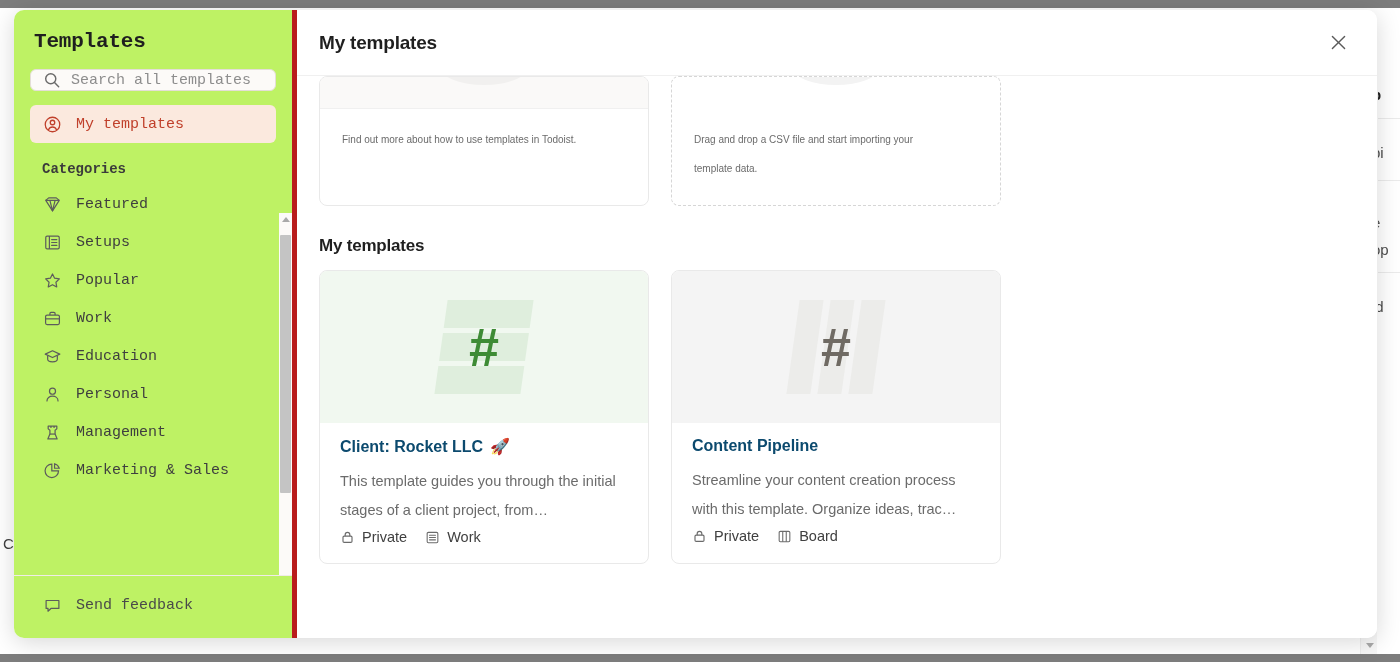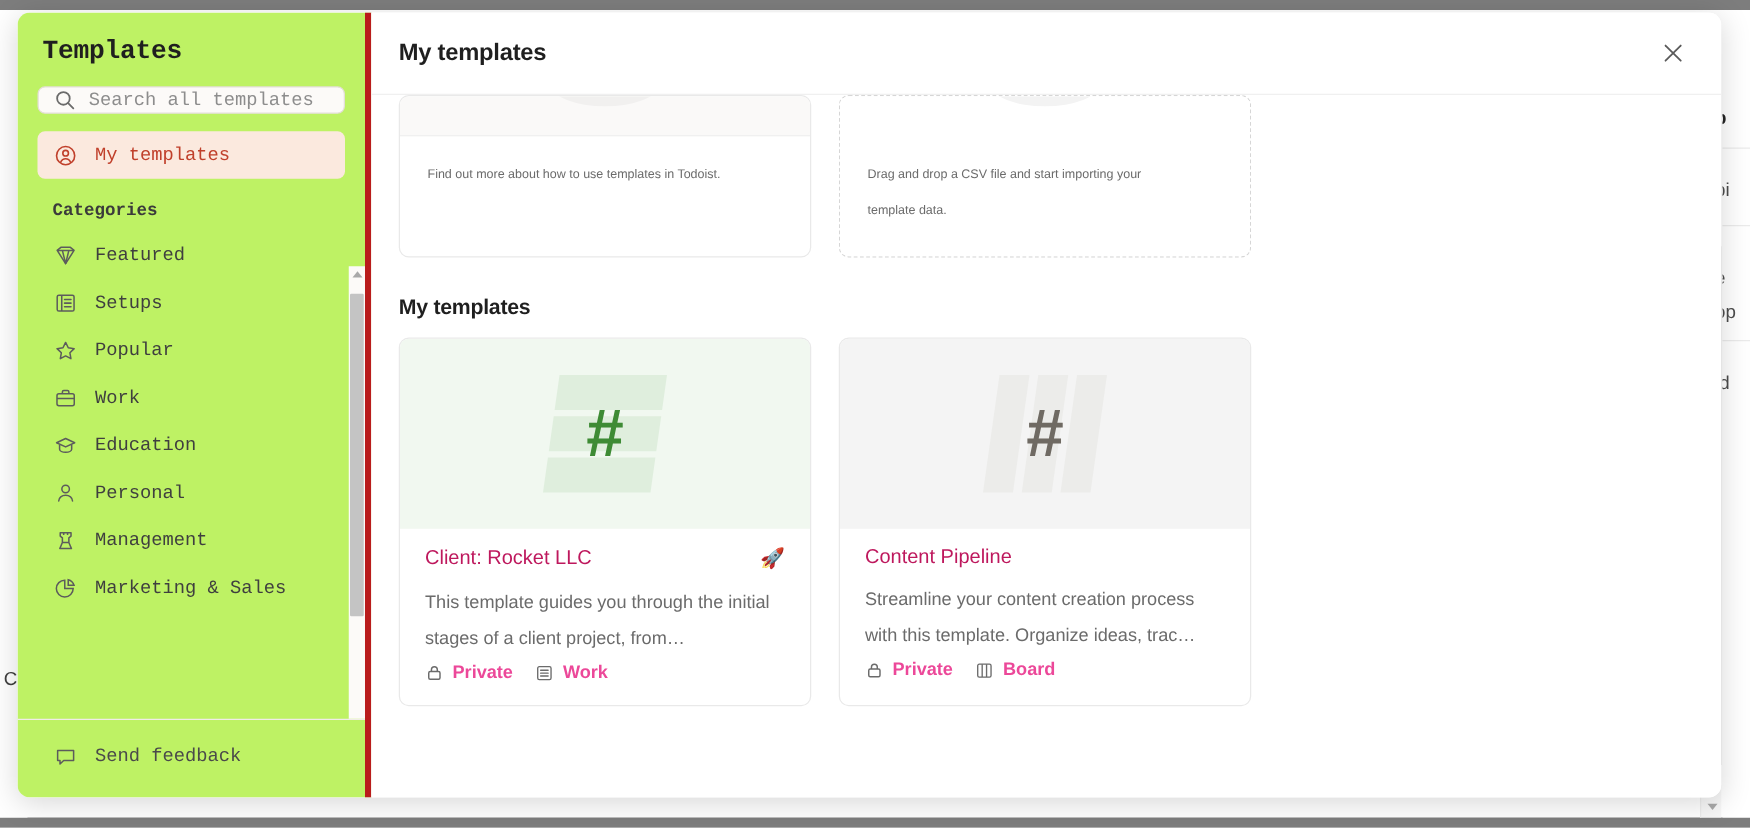--- a/index.html
+++ b/index.html
@@ -317,33 +317,32 @@
     font-size: 54px;
     font-weight: 700;
     transform: skewX(8deg);
     font-family: "Liberation Sans", sans-serif;
   }
   .green .hash { color: #3e8b35; }
   .gray  .hash { color: #6f6a63; }
 
   .tpl-body { padding: 14px 20px 18px 20px; }
   .tpl-name {
-    font-size: 16px; font-weight: 400; color: #be185d;
+    font-size: 16px; font-weight: 700; color: #0c4a6e;
     margin-bottom: 11px;
-    display: flex; align-items: center; gap: 7px; justify-content: space-between;
+    display: flex; align-items: center; gap: 7px;
   }
   .tpl-desc {
     font-size: 14.5px; color: #6b6b6b; line-height: 29px;
     margin-bottom: 4px;
   }
   .tpl-meta {
     display: flex; align-items: center; gap: 18px;
-    font-size: 14.5px; color: #ec4899;
+    font-size: 14.5px; color: #404040;
     margin-top: 4px;
-    font-weight: bold;
   }
   .meta-item { display: flex; align-items: center; gap: 7px; }
 
   svg { display: block; }
 </style>
 </head>
 <body>
 
 <div class="bg-page">
   <div class="bg-panel"></div>

